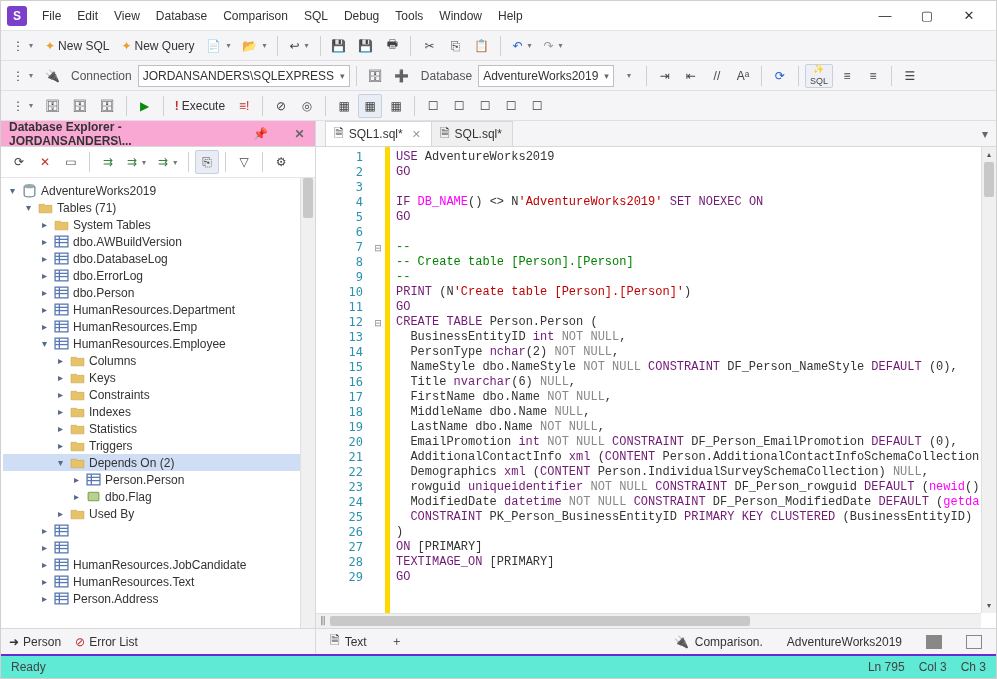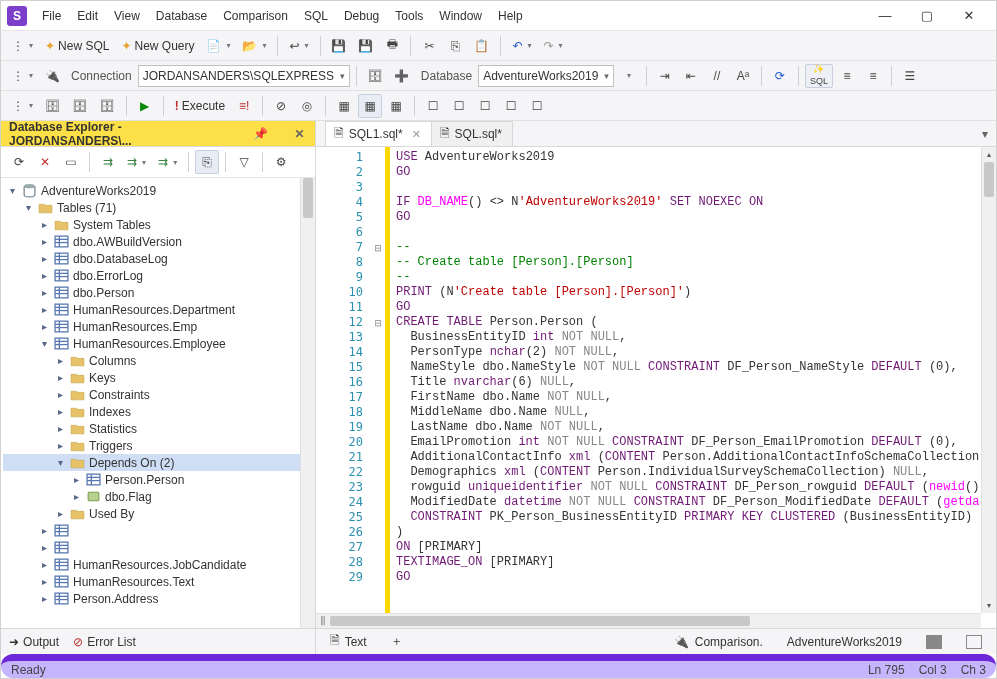--- a/index.html
+++ b/index.html
@@ -20,21 +20,21 @@
 .tbtn .label { color: #333; }
 .sep { width: 1px; height: 20px; background: #d0d0d0; margin: 0 4px; }
 .lbl { color:#555; padding: 0 4px; }
 .combo { display:inline-flex; align-items:center; border:1px solid #bfbfbf; background:#fff; height:22px; padding:0 4px; min-width:160px; justify-content:flex-start; font-size:12px;}
 .combo::after { content:"▾"; font-size:9px; color:#666; margin-left:6px;}
 .combo.small { min-width: 130px; }
 
 
 .main { flex:1; display:flex; min-height:0; background:#f5f5f7;}
 .left-pane { width: 315px; display:flex; flex-direction:column; border-right: 1px solid #d8d8d8; background:#fff;}
-.left-header { height: 26px; display:flex; align-items:center; padding:0 8px; border-bottom:1px solid #d8d8d8; font-weight:600; color:#333; background:#fde047;gap:24px;}
+.left-header { height: 26px; display:flex; align-items:center; padding:0 8px; border-bottom:1px solid #d8d8d8; font-weight:600; color:#333; background:#f9a8d4;gap:24px;}
 .left-header .spacer{flex:1;}
 .left-header .pin, .left-header .closebtn { width:18px; text-align:center; cursor:default; color:#666;}
 .left-toolbar { display:flex; align-items:center; gap:2px; padding:3px 6px; border-bottom:1px solid #e5e5e5;}
 .tree { flex:1; overflow:auto; padding:4px 2px; position:relative;}
 .tree-scroll { position:absolute; right:0; top:0; bottom:0; width:15px; background:#f0f0f0; border-left:1px solid #e0e0e0;}
 .tree-scroll .thumb{ position:absolute; left:2px; right:2px; top:0; height:40px; background:#c8c8c8; border-radius:2px;}
 .tnode { display:flex; align-items:center; height:17px; gap:4px; white-space:nowrap; font-size:12px;}
 .tnode .tw { width:11px; text-align:center; color:#58688a; font-size:10px; cursor:default;}
 .tnode .ic { width:15px; height:14px; display:inline-flex; align-items:center; justify-content:center;}
 .tnode.selected { background:#d0def5;}
@@ -69,21 +69,21 @@
 .editor-status .item{display:flex;align-items:center;gap:5px; padding:0 6px;}
 .editor-status .spacer{flex:1;}
 .editor-status .box{width:16px;height:14px;border:1px solid #888;}
 .editor-status .box.filled{background:#888;}
 
 
 .left-bottom { height:26px; border-top:1px solid #d8d8d8; display:flex; align-items:center; padding:0 8px; gap:14px; background:#f5f5f7;}
 .left-bottom .itm{display:flex;align-items:center;gap:4px;cursor:default;}
 
 
-.statusbar { height:24px; background:#c4b5fd; border-top:7px solid #6d28d9; display:flex; align-items:center; padding:0 10px; font-size:12px; color:#444;border-radius:12px;}
+.statusbar { height:24px; background:#5eead4; border-top:2px solid #6d28d9; display:flex; align-items:center; padding:0 10px; font-size:12px; color:#444;}
 .statusbar .right{margin-left:auto; display:flex; gap:14px;}
 .i-folder{fill:#e8c268;stroke:#c0a040;stroke-width:.5}
 .i-table{fill:none;stroke:#5878b0;stroke-width:1.2}
 .i-leaf{fill:#b8d090;stroke:#7ca050}
 
 .green{color:#0a8a0a}
 </style>
 </head>
 <body>
 
@@ -486,21 +486,21 @@
           </span>
           <span>Person.Address</span>
         </div>
         <div class="tree-scroll">
           <div class="thumb"></div>
         </div>
     </div>
     <div class="left-bottom">
       <div class="itm">
           <span>➜</span>
-          <span>Output</span>
+          <span>Person</span>
         </div>
       <div class="itm">
           <span style="color:#c03030">⊘</span>
           <span>Error List</span>
         </div>
     </div>
   </div>
 
   <div class="right-pane">
     <div class="tabs">

